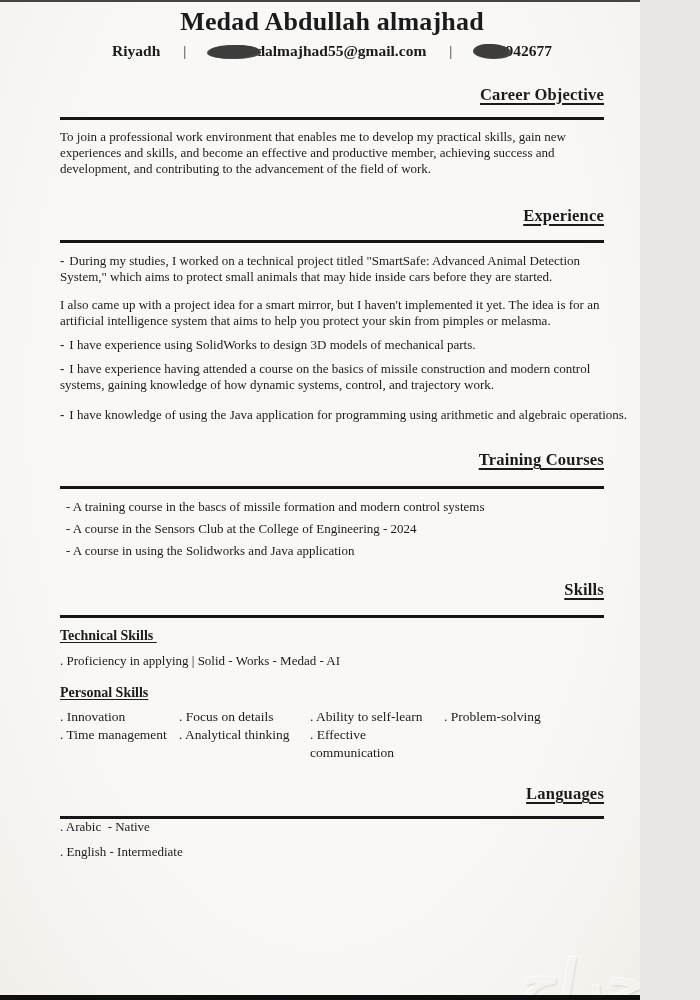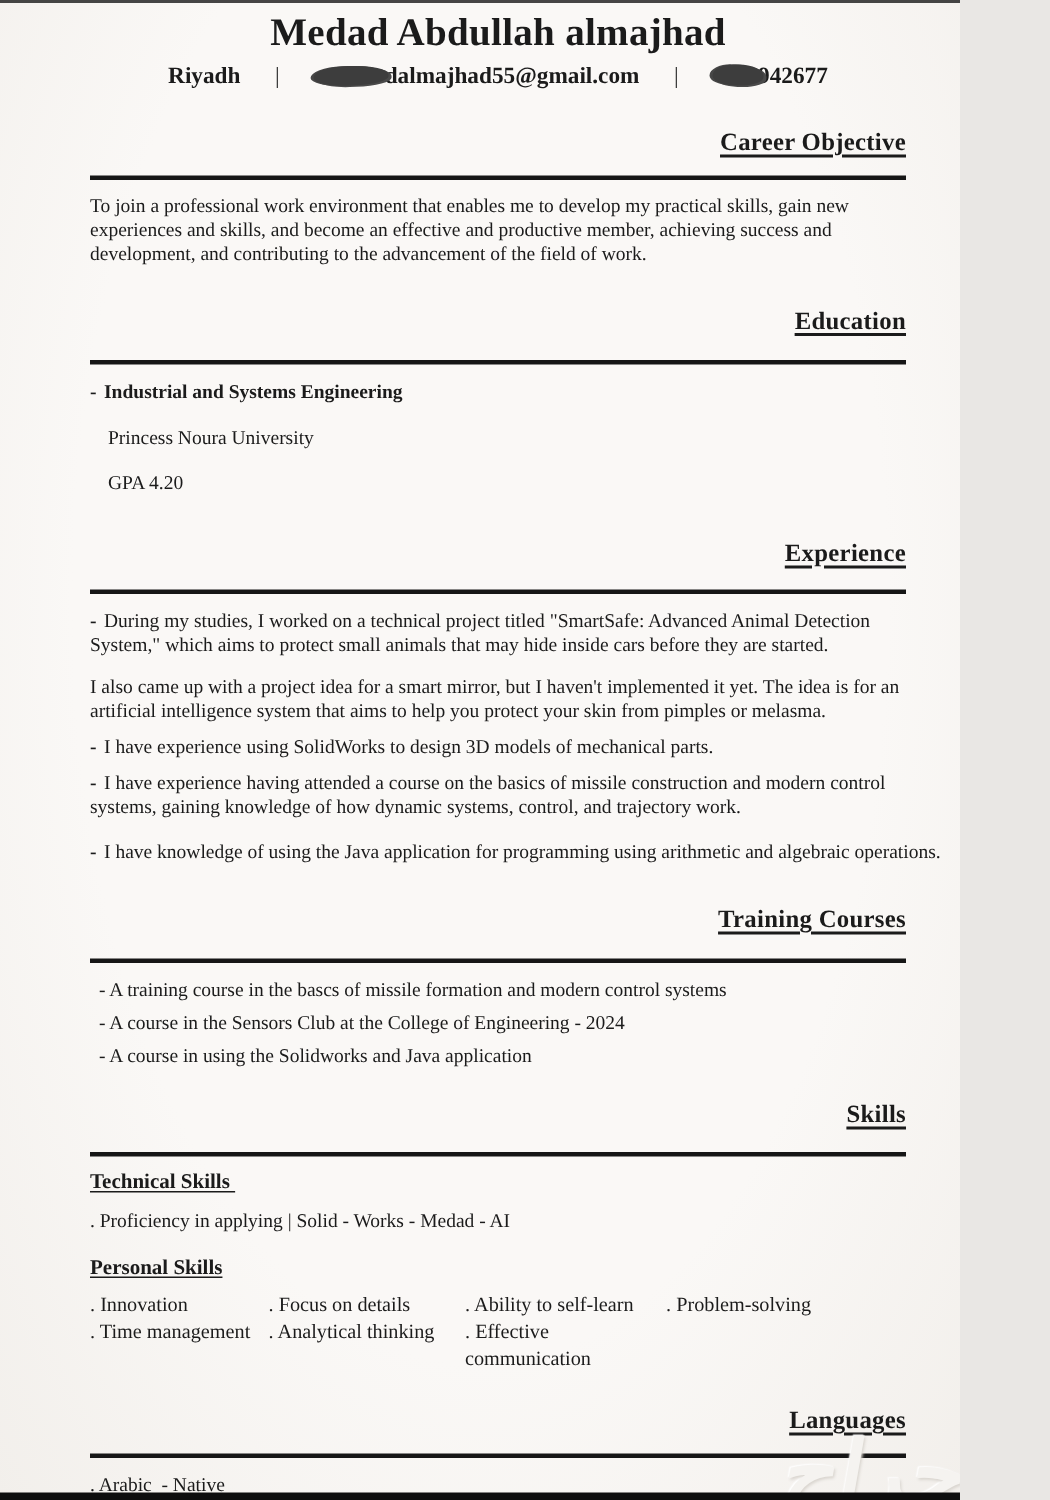--- a/index.html
+++ b/index.html
@@ -79,21 +79,21 @@
   .train-1 { margin-top: 10px; } .train-2 { margin-top: 6px; } .train-3 { margin-top: 6px; }
   .h-skills { margin-top: 21px; }   .r-skills { margin-top: 15px; }
   .tech-sub { margin-top: 9px; }    .tech-line { margin-top: 8px; }
   .pers-sub { margin-top: 15px; }
   .pskills {
     margin-top: 6px;
     display: grid; grid-template-columns: 119px 131px 134px auto;
     font-size: 13.5px; line-height: 18px;
   }
   .h-lang { margin-top: 22px; }     .r-lang { margin-top: 12px; }
-  .lang-1 { margin-top: 10px; } .lang-2 { margin-top: 9px; }
+  .lang-1 { } .lang-2 { margin-top: 9px; }
 
   
   .watermark {
     position: absolute; right: -4px; bottom: -16px;
     font-size: 58px; font-weight: bold;
     color: #f5f3f0;
     text-shadow: 1px 1px 2px #d9d5cf, -1px -1px 1px #ffffff;
     transform: skewX(-10deg);
     pointer-events: none;
   }
@@ -116,27 +116,20 @@
   </header>
 
   <main class="content">
 
     <section>
       <h2 class="sec-h h-career">Career Objective</h2>
       <div class="rule r-career"></div>
       <p class="body p-obj">To join a professional work environment that enables me to develop my practical skills, gain new experiences and skills, and become an effective and productive member, achieving success and development, and contributing to the advancement of the field of work.</p>
     </section>
 
-    <section>
-      <h2 class="sec-h h-edu">Education</h2>
-      <div class="rule r-edu"></div>
-      <p class="body edu-degree"><span class="dash">-</span><span>Industrial and Systems Engineering</span></p>
-      <p class="body edu-univ indent12">Princess Noura University</p>
-      <p class="body edu-gpa indent12">GPA 4.20</p>
-    </section>
 
     <section>
       <h2 class="sec-h h-exp">Experience</h2>
       <div class="rule r-exp"></div>
       <p class="body exp-1"><span class="dash">-</span><span>During my studies, I worked on a technical project titled "SmartSafe: Advanced Animal Detection System," which aims to protect small animals that may hide inside cars before they are started.</span></p>
       <p class="body exp-2"><span>I also came up with a project idea for a smart mirror, but I haven't implemented it yet. The idea is for an artificial intelligence system that aims to help you protect your skin from pimples or melasma.</span></p>
       <p class="body exp-3"><span class="dash">-</span><span>I have experience using SolidWorks to design 3D models of mechanical parts.</span></p>
       <p class="body exp-4"><span class="dash">-</span><span>I have experience having attended a course on the basics of missile construction and modern control systems, gaining knowledge of how dynamic systems, control, and trajectory work.</span></p>
       <p class="body exp-5 nowrap"><span class="dash">-</span><span>I have knowledge of using the Java application for programming using arithmetic and algebraic operations.</span></p>
     </section>

